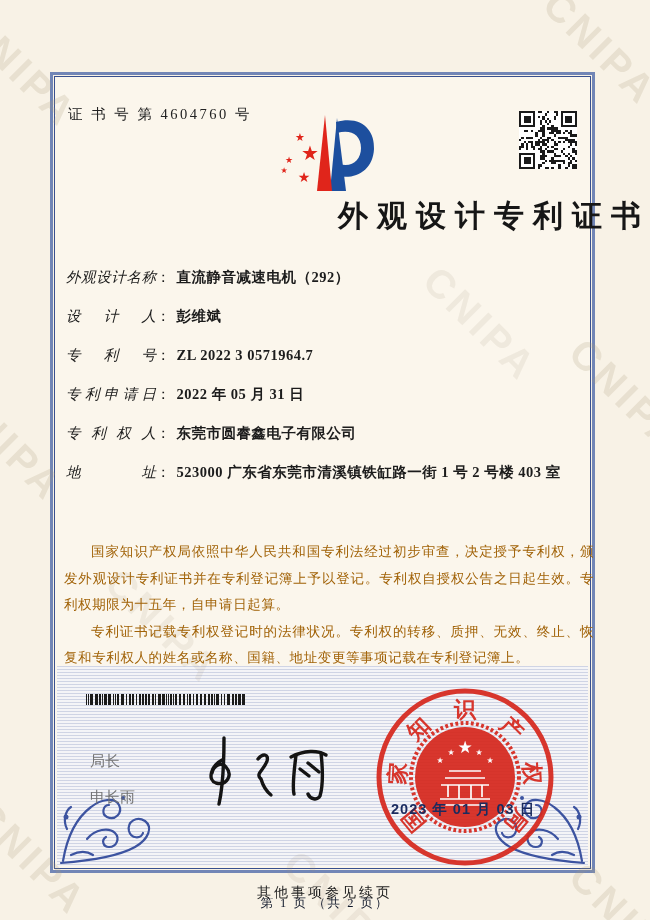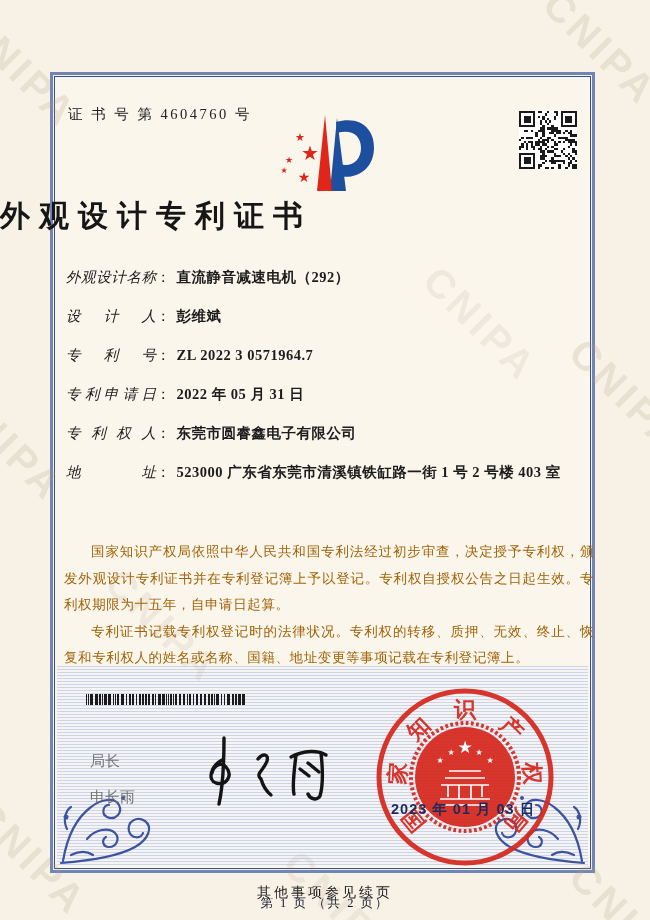--- a/index.html
+++ b/index.html
@@ -37,21 +37,21 @@
   .flourish.left{left:2px;}
   .flourish.right{right:2px;transform:scaleX(-1);}
   
   .content{position:absolute;inset:0;z-index:3;}
   .cert-no{
     position:absolute;left:68px;top:105px;font-size:14.5px;letter-spacing:2.5px;color:#222;
   }
   .qr{position:absolute;left:519px;top:111px;width:58px;height:58px;}
   .logo{position:absolute;left:276px;top:112px;width:100px;height:86px;}
   .title{
-    position:absolute;left:0;right:0;top:196px;text-align:left;
+    position:absolute;left:0;right:0;top:196px;text-align:right;
     font-size:30px;font-weight:bold;letter-spacing:9px;color:#161616;
   }
   .fields{position:absolute;left:66px;top:266px;right:54px;}
   .frow{height:39px;line-height:23px;font-size:14.5px;position:relative;white-space:nowrap;}
   .flabel{display:inline-block;width:90px;text-align:justify;text-align-last:justify;vertical-align:top;font-style:italic;}
   .fcolon{display:inline-block;margin-right:6px;}
   .fval{letter-spacing:0.5px;font-weight:bold;}
   .grant-right{position:absolute;left:306px;top:0;}
   .paras{
     position:absolute;left:64px;right:56px;top:539px;

